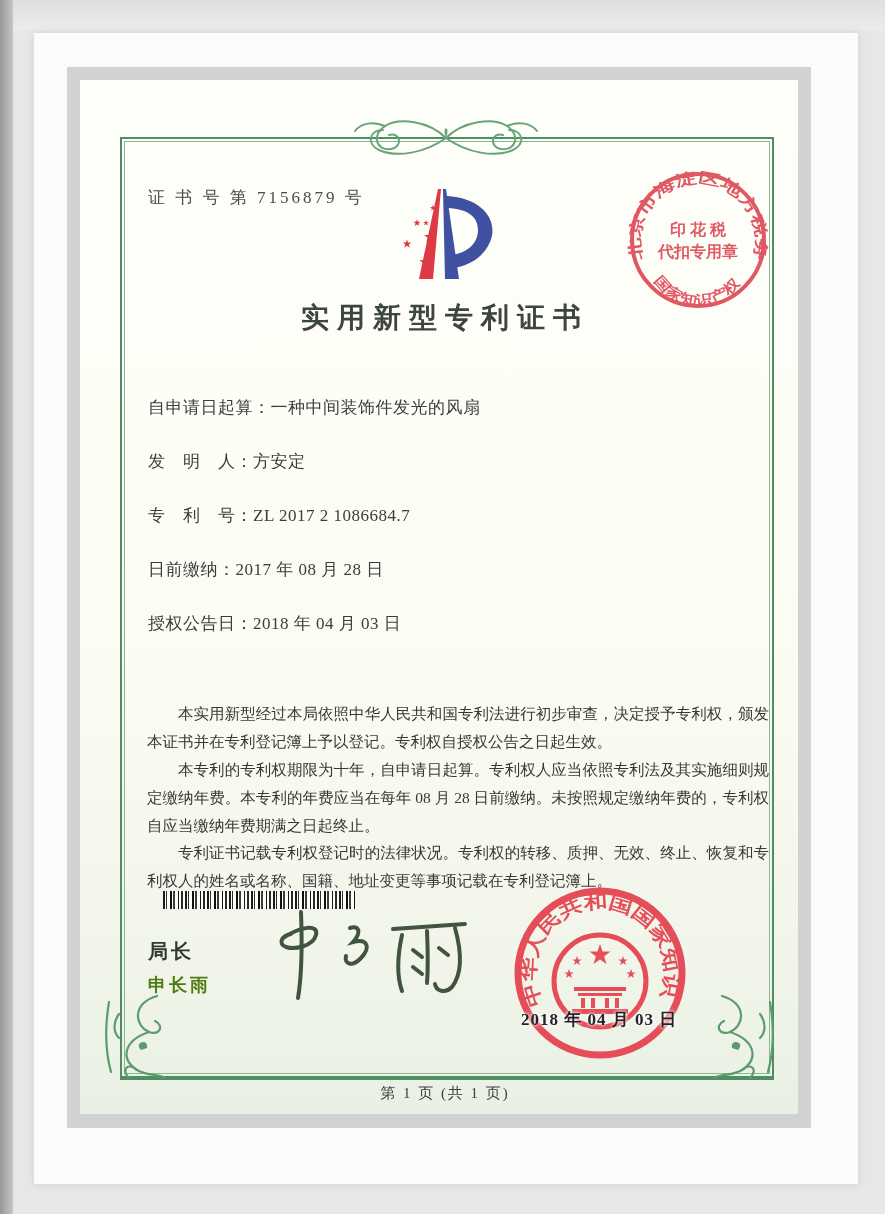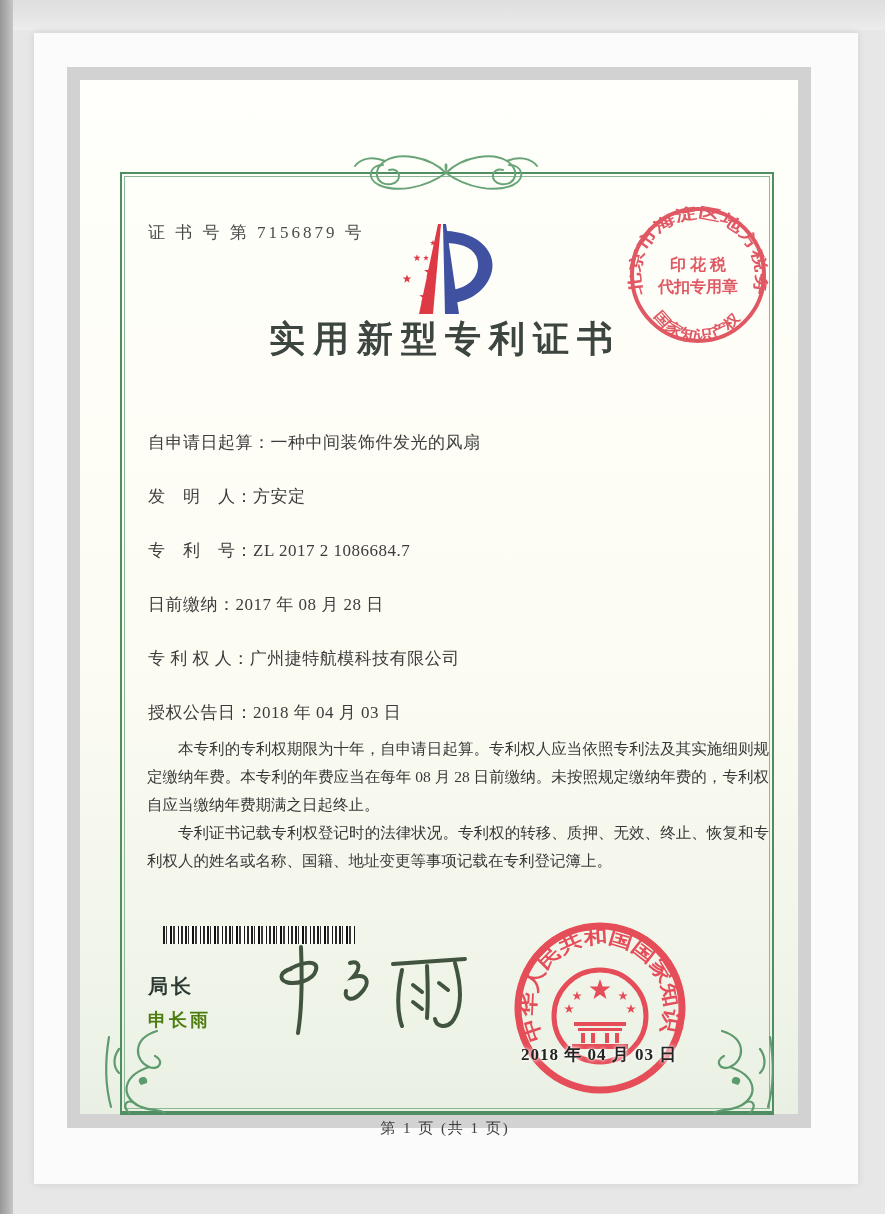--- a/index.html
+++ b/index.html
@@ -1,37 +1,37 @@
 <!DOCTYPE html>
 <html><head>
 <meta charset="utf-8">
 <style>
   html,body{margin:0;padding:0;background:#ffffff;}
   .photo{position:relative;width:885px;height:1214px;background:#e7e7e7;overflow:hidden;
          font-family:"Liberation Serif","DejaVu Serif",serif;}
-  .layer{position:absolute;inset:0;margin-top:35px;}
+  .layer{position:absolute;inset:0;}
   
   .edge-left{position:absolute;left:0;top:0;width:13px;height:100%;
              background:linear-gradient(90deg,#979797,#c6c6c6);}
   .edge-top{position:absolute;left:13px;top:0;right:0;height:30px;
             background:linear-gradient(180deg,#dedede,#ececec);}
   .frame-face{position:absolute;left:34px;top:33px;right:27px;bottom:30px;
               background:#fbfbfb;box-shadow:0 0 8px rgba(0,0,0,.10);}
   .frame-lip{position:absolute;left:67px;top:67px;right:74px;bottom:86px;
              background:#d2d2d2;}
   .mat-paper{position:absolute;left:80px;top:80px;right:87px;bottom:100px;
              background:linear-gradient(180deg,#fffffb 0%,#fdfcf3 55%,#eef3e7 92%,#e9f0e3 100%);}
   
   .cert-border{position:absolute;left:120px;top:137px;width:650px;height:937px;
                border:2px solid #4f8e61;border-bottom-width:4px;}
   .cert-border::before{content:"";position:absolute;inset:2px;border:1px solid #8ab795;}
   
   .cert-no{position:absolute;left:148px;top:186px;font-size:17px;letter-spacing:3px;color:#4a4a4a;}
-  .title{position:absolute;left:120px;top:280px;width:650px;text-align:center;
-         font-size:36px;font-weight:bold;letter-spacing:8px;color:#3d4540;}
+  .title{position:absolute;left:120px;top:299px;width:650px;text-align:center;
+         font-size:28px;font-weight:bold;letter-spacing:8px;color:#3d4540;}
   .fields{position:absolute;left:148px;top:396px;width:600px;}
   .field-row{height:54px;font-size:17px;color:#3c3c3c;letter-spacing:.5px;}
   .field-row .lbl{color:#3c3c3c;}
   .paras{position:absolute;left:147px;top:700px;width:622px;font-size:15.5px;
          line-height:1.8;color:#383838;text-align:justify;}
   .paras p{margin:0;text-indent:2em;}
   .barcode{position:absolute;left:163px;top:891px;width:192px;height:18px;
     background:repeating-linear-gradient(90deg,
       #1b1b1b 0 2px,#fdfdf7 2px 3px,#303030 3px 4px,#fdfdf7 4px 7px,
       #101010 7px 9px,#fdfdf7 9px 10px,#3c3c3c 10px 12px,#fdfdf7 12px 15px,
@@ -141,28 +141,26 @@
       <div class="field-row">
         <span class="lbl">发　明　人：</span><span>方安定</span>
       </div>
       <div class="field-row">
         <span class="lbl">专　利　号：</span><span>ZL 2017 2 1086684.7</span>
       </div>
       <div class="field-row">
         <span class="lbl">日前缴纳：</span><span>2017 年 08 月 28 日</span>
       </div>
       <div class="field-row">
-        <span class="lbl">专 利 权 人：</span><span>广州捷特航模科技有限公司</span>
-      </div>
-      <div class="field-row">
         <span class="lbl">授权公告日：</span><span>2018 年 04 月 03 日</span>
       </div>
     </div>
 
     <div class="paras">
+      <p>本实用新型经过本局依照中华人民共和国专利法进行初步审查，决定授予专利权，颁发本证书并在专利登记簿上予以登记。专利权自授权公告之日起生效。</p>
       <p>本专利的专利权期限为十年，自申请日起算。专利权人应当依照专利法及其实施细则规定缴纳年费。本专利的年费应当在每年 08 月 28 日前缴纳。未按照规定缴纳年费的，专利权自应当缴纳年费期满之日起终止。</p>
       <p>专利证书记载专利权登记时的法律状况。专利权的转移、质押、无效、终止、恢复和专利权人的姓名或名称、国籍、地址变更等事项记载在专利登记簿上。</p>
     </div>
 
     <div class="barcode"></div>
 
     <div class="signer-title">局长</div>
     <div class="signer-name">申长雨</div>
 
     <svg class="signature" width="235" height="110" viewBox="0 0 235 110">

